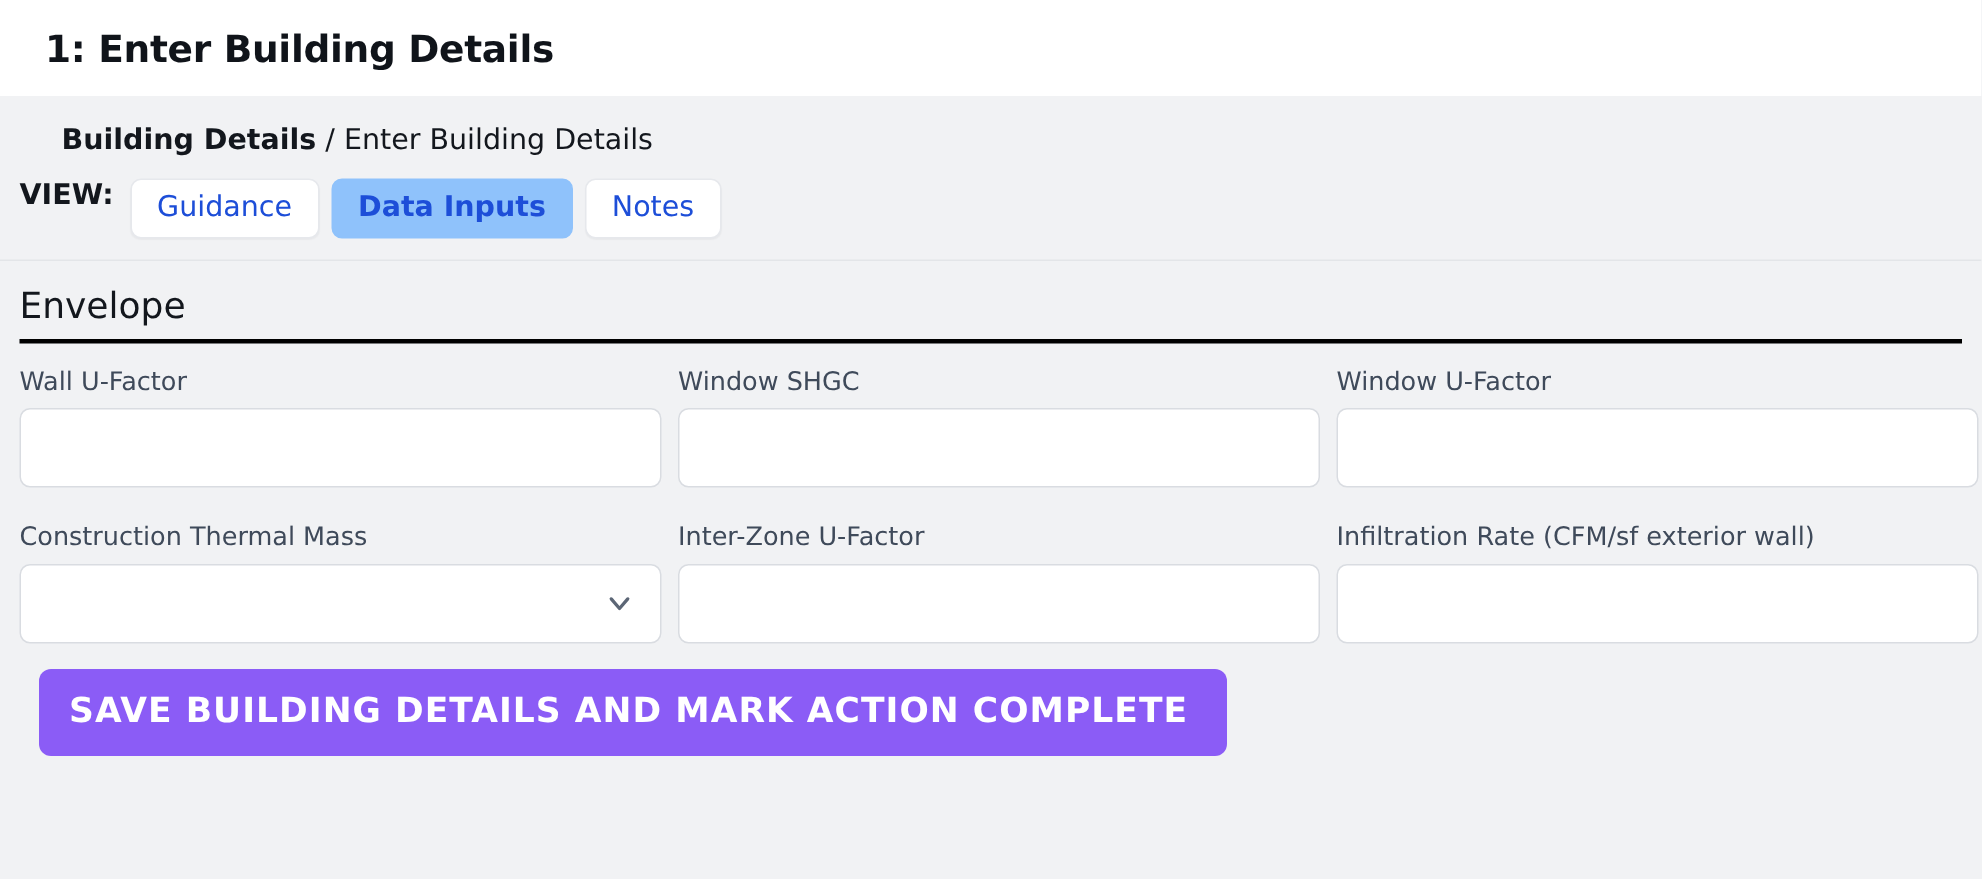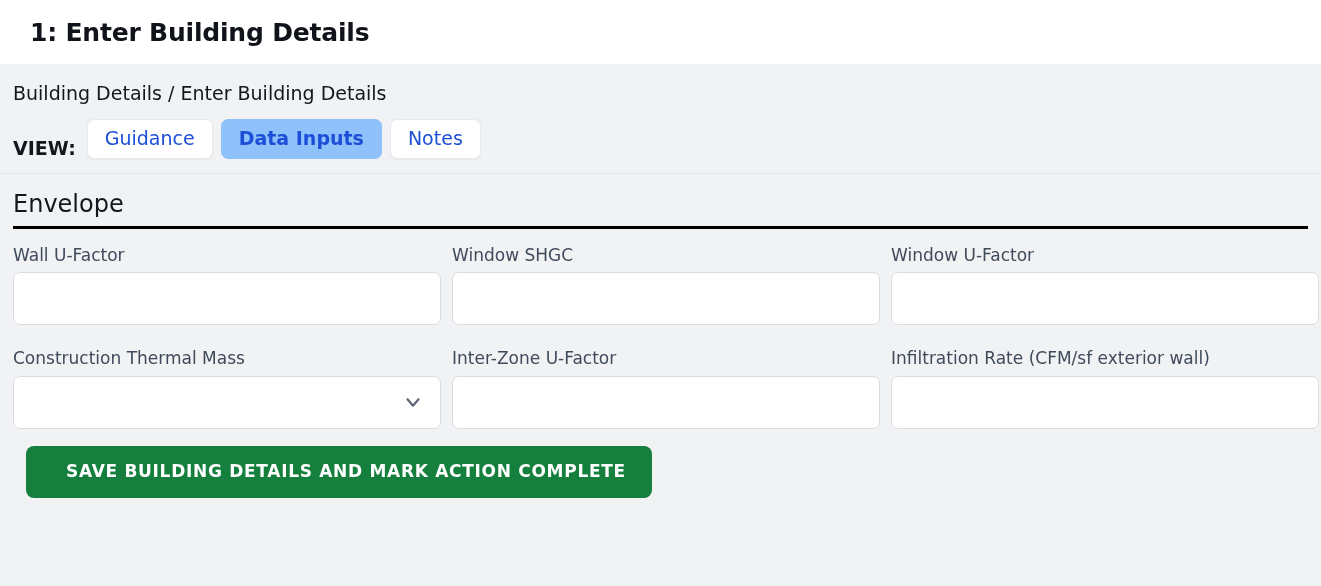--- a/index.html
+++ b/index.html
@@ -38,32 +38,33 @@
     border-bottom: 1px solid #e3e5e8;
     padding: 0 0 14px 0;
   }
   .breadcrumb {
     padding: 18px 0 0 13px;
     font-size: 19px;
     line-height: 1.25;
     color: #13171d;
   }
   .breadcrumb .crumb-current {
-    font-weight: 400;
+    font-weight: 700;
+    margin-left: 28px;
   }
   .breadcrumb .crumb-sep {
     font-weight: 400;
   }
   .breadcrumb .crumb-leaf {
     font-weight: 400;
   }
 
   .view-row {
     display: flex;
-    align-items: flex-end;
+    align-items: flex-start;
     padding: 13px 0 0 13px;
     gap: 8px;
   }
   .view-label {
     font-size: 19px;
     font-weight: 700;
     color: #13171d;
     margin-right: 3px;
   }
   .view-tab {
@@ -153,29 +154,29 @@
     display: flex;
     align-items: center;
     pointer-events: none;
   }
 
   
   .actions {
     padding: 5px 0 0 13px;
   }
   .save-button {
-    background: #15803d;
+    background: #8b5cf6;
     color: #ffffff;
     border: none;
     border-radius: 8px;
     font-family: "DejaVu Sans", "Liberation Sans", sans-serif;
-    font-size: 17px;
+    font-size: 23px;
     font-weight: 700;
     letter-spacing: 0.7px;
-    padding: 17px 26px 18px 40px;
+    padding: 17px 26px 18px 20px;
     line-height: 1;
     cursor: pointer;
   }
 </style>
 </head>
 <body>
 
 <div class="title-bar">
   <div class="page-title">1: Enter Building Details</div>
 </div>

